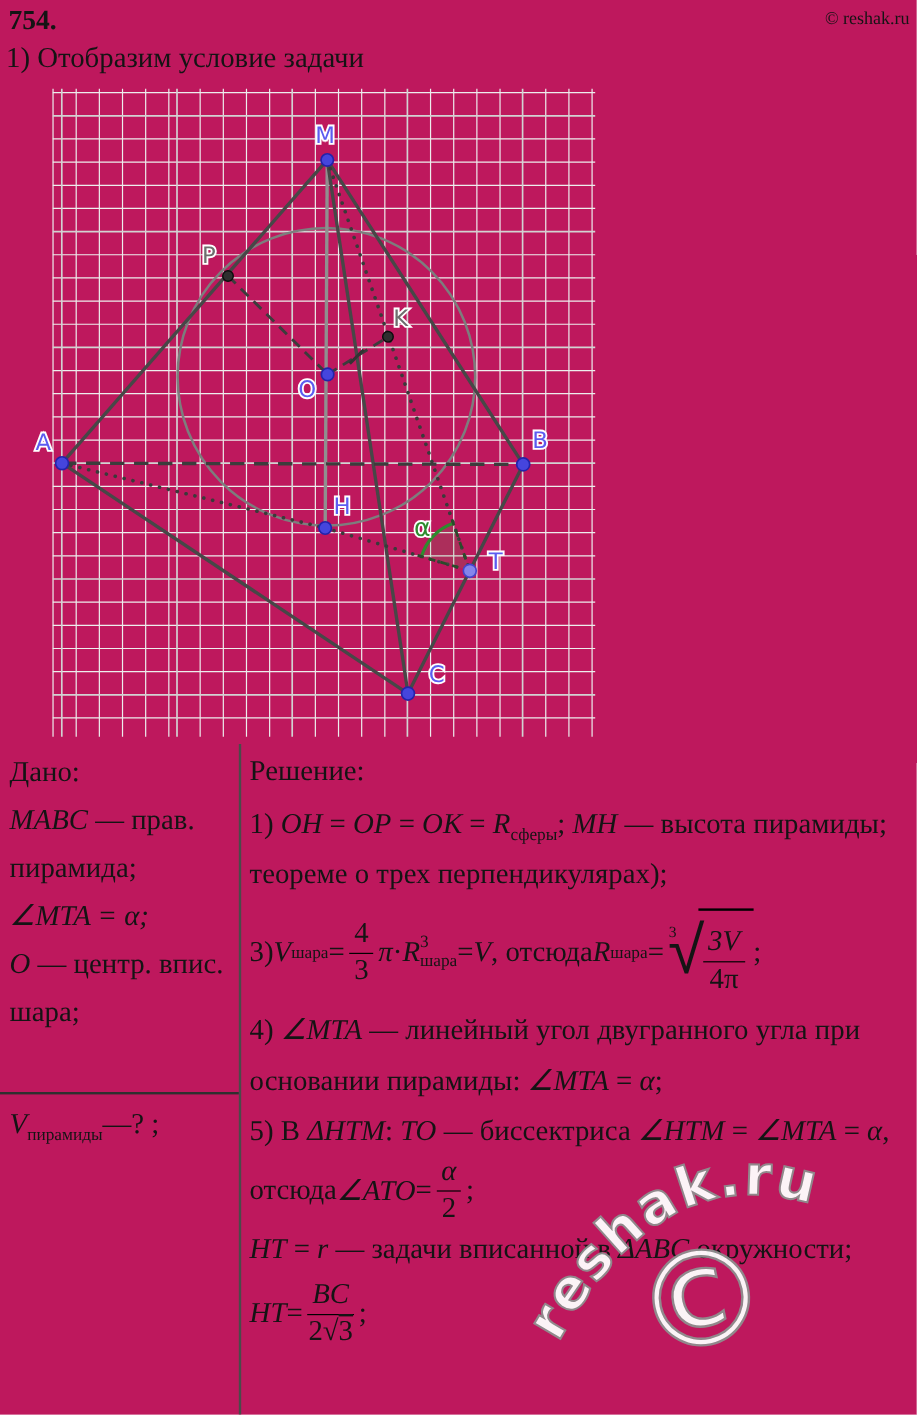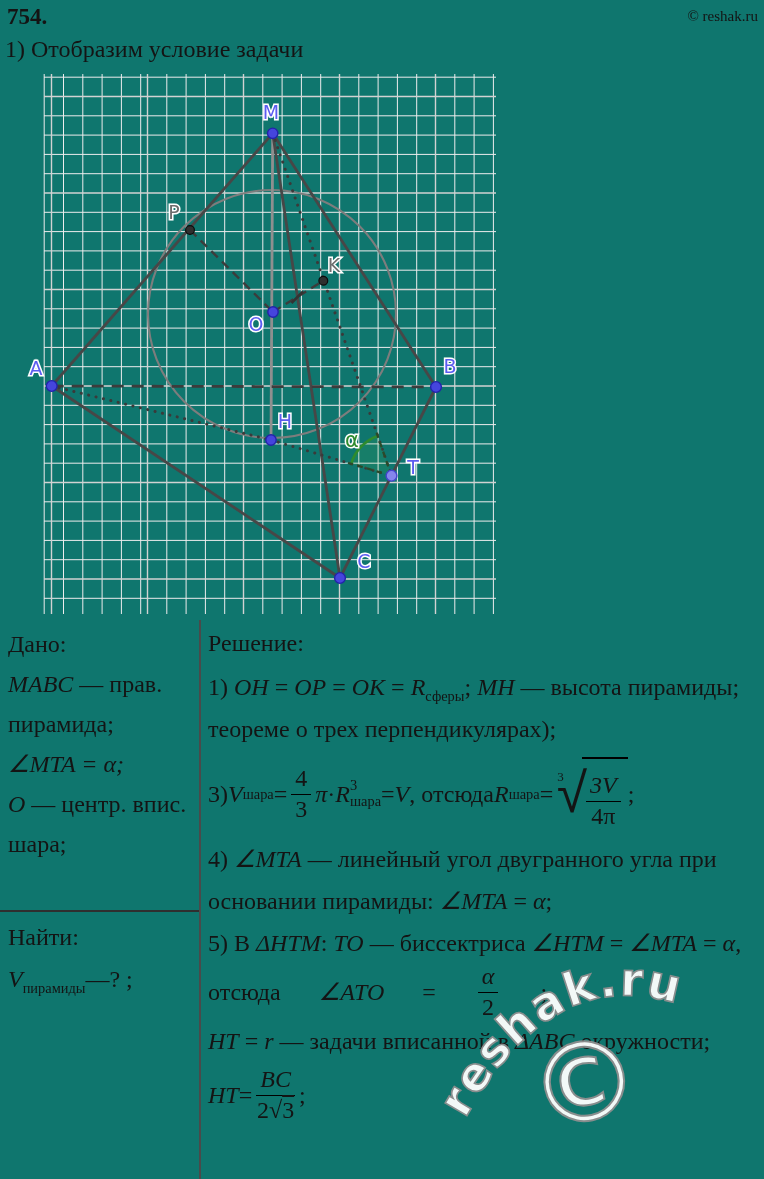--- a/index.html
+++ b/index.html
@@ -1,37 +1,37 @@
 <!DOCTYPE html>
 <html><head>
 <meta charset="utf-8">
 <style>
   html,body{margin:0;padding:0;background:#fff;}
-  .page{position:relative;width:764px;height:1179px;background:#0f766e;overflow:hidden;
+  .page{position:relative;width:764px;height:1179px;background:#be185d;overflow:hidden;
         font-family:"Liberation Serif",serif;color:#141414;}
   
   .pnum{position:absolute;left:7px;top:4px;font-size:23px;font-weight:bold;}
   .copyright{position:absolute;right:6px;top:8px;font-size:15px;}
   .subtitle{position:absolute;left:5px;top:36px;font-size:24px;}
   
   .diagram{position:absolute;left:0;top:72px;}
   
   .bottom{position:absolute;left:0;top:620px;width:764px;height:559px;font-size:24px;}
   .divider{position:absolute;left:199px;top:0;width:2px;height:559px;background:#4a4a4a;}
   .leftcol{position:absolute;left:8px;top:4px;width:188px;}
   .leftcol .ln{height:40px;line-height:40px;white-space:nowrap;}
   .leftrule{position:absolute;left:0;top:290px;width:199px;border-top:2px solid #2f2f2f;}
   .findwrap{position:absolute;left:8px;top:296px;width:188px;}
   .findwrap .ln{height:42px;line-height:42px;white-space:nowrap;}
   .rightcol{position:absolute;left:208px;top:0;width:556px;}
   .rightcol .ln{height:42px;line-height:42px;white-space:nowrap;}
   .rightcol .ln.first{height:46px;line-height:46px;}
   .fline{display:flex;align-items:center;white-space:nowrap;}
   .f3{height:88px;}
-  .f5a{height:56px;gap:38px;}
+  .f5a{height:56px;}
   .l7{height:44px;line-height:44px;}
   .f5b{height:66px;}
   i{font-style:italic;}
   sub{font-size:0.60em;}
   sup{font-size:0.60em;}
   .frac{display:inline-flex;flex-direction:column;text-align:center;vertical-align:middle;
         line-height:1.15;margin:0 4px;}
   .frac .num{border-bottom:1.7px solid #000;padding:0 4px 1px 4px;}
   .frac .den{padding-top:1px;}
   .supsub{display:inline-flex;flex-direction:column;font-size:0.60em;line-height:1.1;
@@ -133,21 +133,20 @@
     <div class="leftcol">
       <div class="ln">Дано:</div>
       <div class="ln"><i>MABC</i><span> — прав.</span></div>
       <div class="ln"><span>пирамида;</span></div>
       <div class="ln"><i>∠MTA = α;</i></div>
       <div class="ln"><i>O</i><span> — центр. впис.</span></div>
       <div class="ln"><span>шара;</span></div>
     </div>
 
     <div class="findwrap">
-      <div class="ln">Найти:</div>
       <div class="ln"><i>V</i><sub>пирамиды</sub><span>—? ;</span></div>
     </div>
 
     <div class="rightcol">
       <div class="ln first">Решение:</div>
 
       <div class="ln">
         <span>1) </span><i>OH</i><span> = </span><i>OP</i><span> = </span><i>OK</i><span> = </span><i>R</i><sub>сферы</sub><span>; </span><i>MH</i><span> — высота пирамиды;</span>
       </div>
 

